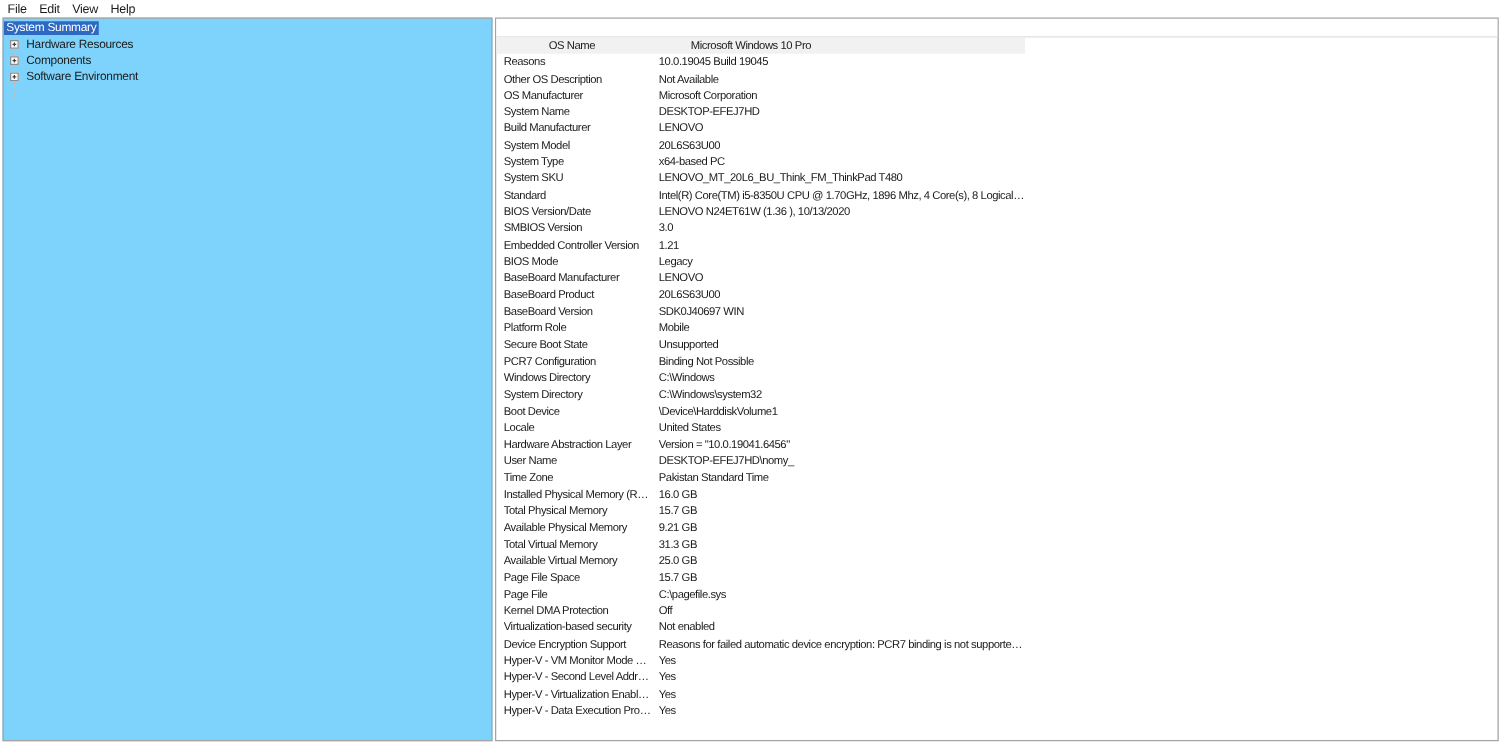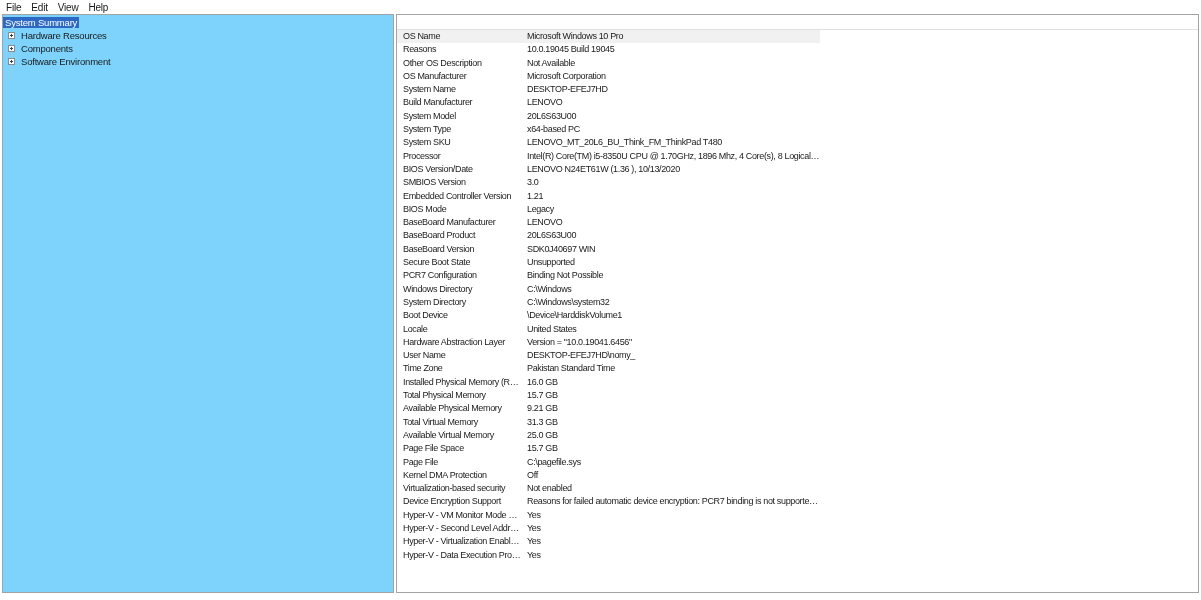--- a/index.html
+++ b/index.html
@@ -36,21 +36,21 @@
 
   
   .lv-header { display:flex; height:15px; line-height:15px; font-size:9px;
     letter-spacing:-0.3px; border-bottom:1px solid #e0e0e0; background:#fff; }
   .hcell { padding-left:6px; white-space:nowrap; overflow:hidden;
     border-right:6px solid #8b5cf6; cursor:default;margin-top:20px; }
   .hcell.item { width:124px; }
   .hcell.value { width:299px; }
   .lv-body { font-size:9px; letter-spacing:-0.35px; }
   .trow { display:flex; height:13.3px; line-height:13.3px; width:423px; cursor:default; }
-  .trow.selected { background:#f1f1f1; }
+  .trow.selected { background:#f1f1f1;padding-left:36px; }
   .cell { padding-left:6px; white-space:nowrap; overflow:hidden; text-overflow:ellipsis; }
   .cell.item { width:124px; }
   .cell.value { width:299px; }
 </style>
 </head>
 <body style="--sel: #2d69c3;">
 
 <div class="menubar">
     <div class="menu-item">File</div>
     <div class="menu-item">Edit</div>
@@ -105,21 +105,21 @@
       </div>
       <div class="trow">
         <div class="cell item">System Type</div>
         <div class="cell value">x64-based PC</div>
       </div>
       <div class="trow">
         <div class="cell item">System SKU</div>
         <div class="cell value">LENOVO_MT_20L6_BU_Think_FM_ThinkPad T480</div>
       </div>
       <div class="trow">
-        <div class="cell item">Processor</div>
+        <div class="cell item">Standard</div>
         <div class="cell value">Intel(R) Core(TM) i5-8350U CPU @ 1.70GHz, 1896 Mhz, 4 Core(s), 8 Logical Pr…</div>
       </div>
       <div class="trow">
         <div class="cell item">BIOS Version/Date</div>
         <div class="cell value">LENOVO N24ET61W (1.36 ), 10/13/2020</div>
       </div>
       <div class="trow">
         <div class="cell item">SMBIOS Version</div>
         <div class="cell value">3.0</div>
       </div>
@@ -137,20 +137,24 @@
       </div>
       <div class="trow">
         <div class="cell item">BaseBoard Product</div>
         <div class="cell value">20L6S63U00</div>
       </div>
       <div class="trow">
         <div class="cell item">BaseBoard Version</div>
         <div class="cell value">SDK0J40697 WIN</div>
       </div>
       <div class="trow">
+        <div class="cell item">Platform Role</div>
+        <div class="cell value">Mobile</div>
+      </div>
+      <div class="trow">
         <div class="cell item">Secure Boot State</div>
         <div class="cell value">Unsupported</div>
       </div>
       <div class="trow">
         <div class="cell item">PCR7 Configuration</div>
         <div class="cell value">Binding Not Possible</div>
       </div>
       <div class="trow">
         <div class="cell item">Windows Directory</div>
         <div class="cell value">C:\Windows</div>

